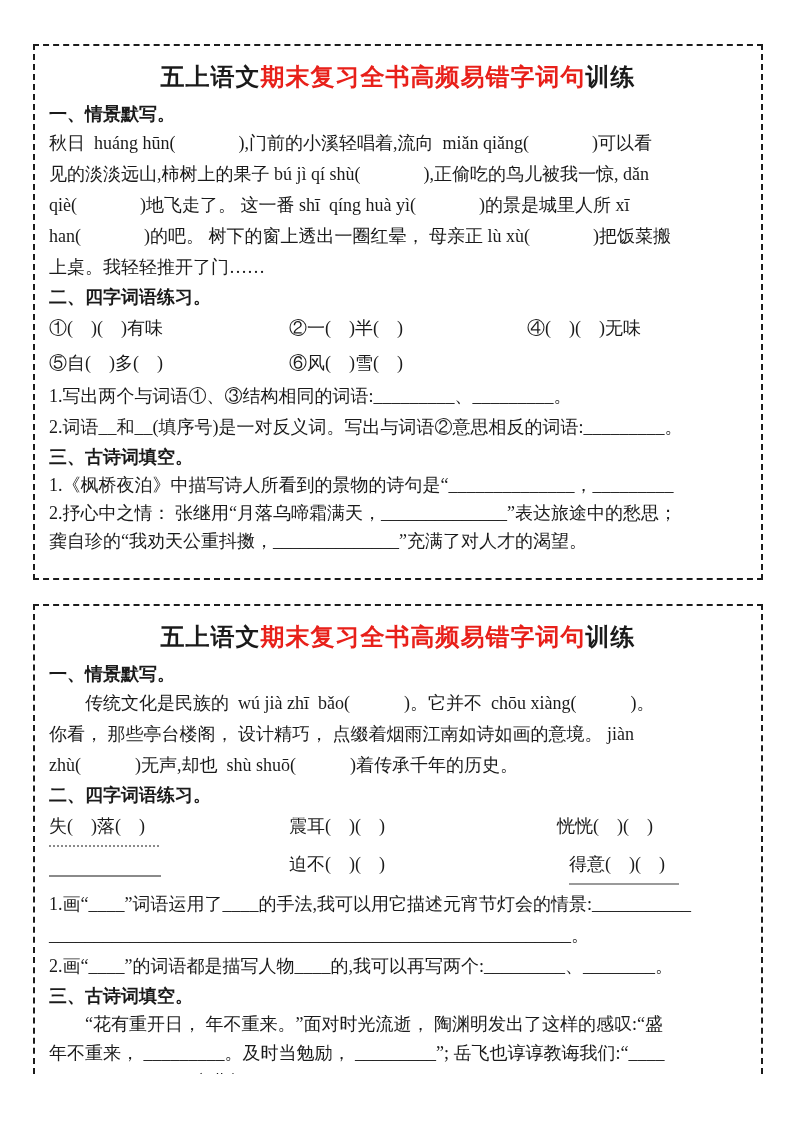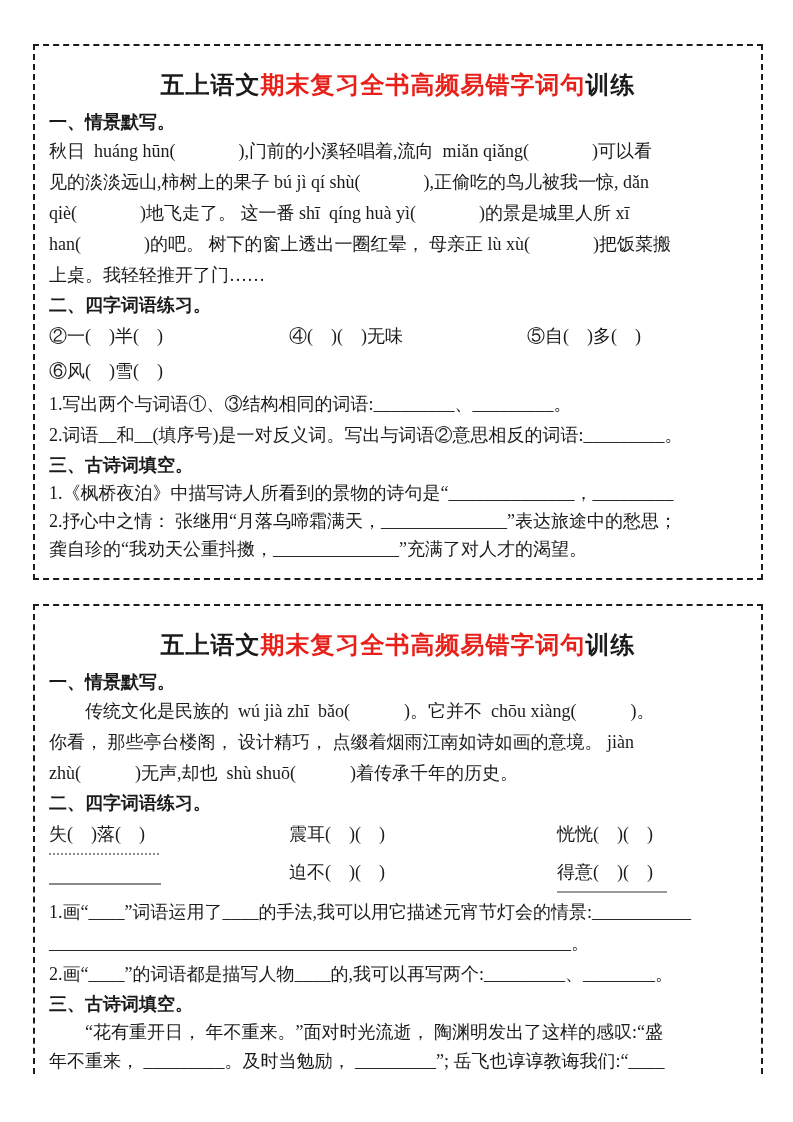--- a/index.html
+++ b/index.html
@@ -10,39 +10,39 @@
   .card {
     position:absolute; left:33px; width:730px; box-sizing:border-box;
     border:2.5px dashed #1c1c1c; background:#ffffff; padding:6px 14px 0 14px;
     overflow:hidden;
   }
   .card1 { top:44px; height:536px; }
   .card2 { top:604px; height:470px; border-bottom:none; }
 
   .sheet-title {
     text-align:center; font-family:"Liberation Sans", sans-serif;
-    font-weight:700; font-size:24px; line-height:34px; margin:16px 0 6px 0;
+    font-weight:700; font-size:24px; line-height:34px; margin:8px 0 6px 0;
     letter-spacing:1px; white-space:pre-wrap;
   }
   .heading {
     font-family:"Liberation Sans", sans-serif; font-weight:700;
     font-size:18px; line-height:28px; white-space:pre-wrap;
   }
   .line { font-size:18px; line-height:31px; white-space:pre-wrap; }
   .s3-line { font-size:18px; line-height:28px; white-space:pre-wrap; }
   .card2 .s3-line { line-height:29px; }
   .card2 .line { line-height:31px; }
 
   .wgrid { display:grid; }
   .wgrid1 { grid-template-columns:240px 238px auto; }
   .wgrid2 { grid-template-columns:240px 268px auto; }
   .cell { font-size:18px; line-height:35px; white-space:pre-wrap; }
   .cell span { display:inline-block; }
   .u-wavy  { border-bottom:2px dotted #8a8a8a; padding-right:14px; padding-bottom:1px; }
-  .u-solid { border-bottom:2px solid  #9a9a9a; padding-right:14px; padding-bottom:1px; }
+  .u-solid { border-bottom:2px solid  #9a9a9a; padding-right:14px; padding-bottom:1px;margin-left:12px; }
   .blank-rule {
     display:inline-block; width:112px; height:22px; margin-top:6px;
     border-bottom:2.5px solid #8a8a8a;
   }
 </style>
 </head>
 <body>
 
 <div class="page">
 
@@ -53,20 +53,21 @@
     <div>
       <div class="line">秋日  huáng hūn(              ),门前的小溪轻唱着,流向  miǎn qiǎng(              )可以看</div>
       <div class="line">见的淡淡远山,柿树上的果子 bú jì qí shù(              ),正偷吃的鸟儿被我一惊, dǎn</div>
       <div class="line">qiè(              )地飞走了。 这一番 shī  qíng huà yì(              )的景是城里人所 xī</div>
       <div class="line">han(              )的吧。 树下的窗上透出一圈红晕， 母亲正 lù xù(              )把饭菜搬</div>
       <div class="line">上桌。我轻轻推开了门……</div>
     </div>
 
     <div class="heading">二、四字词语练习。</div>
     <div class="wgrid wgrid1">
+      <div class="cell"><span>①(    )(    )有味</span></div>
       <div class="cell"><span>②一(    )半(    )</span></div>
       <div class="cell"><span>④(    )(    )无味</span></div>
       <div class="cell"><span>⑤自(    )多(    )</span></div>
       <div class="cell"><span>⑥风(    )雪(    )</span></div>
     </div>
     <div class="line">1.写出两个与词语①、③结构相同的词语:_________、_________。</div>
     <div class="line">2.词语__和__(填序号)是一对反义词。写出与词语②意思相反的词语:_________。</div>
 
     <div class="heading">三、古诗词填空。</div>
     <div>

